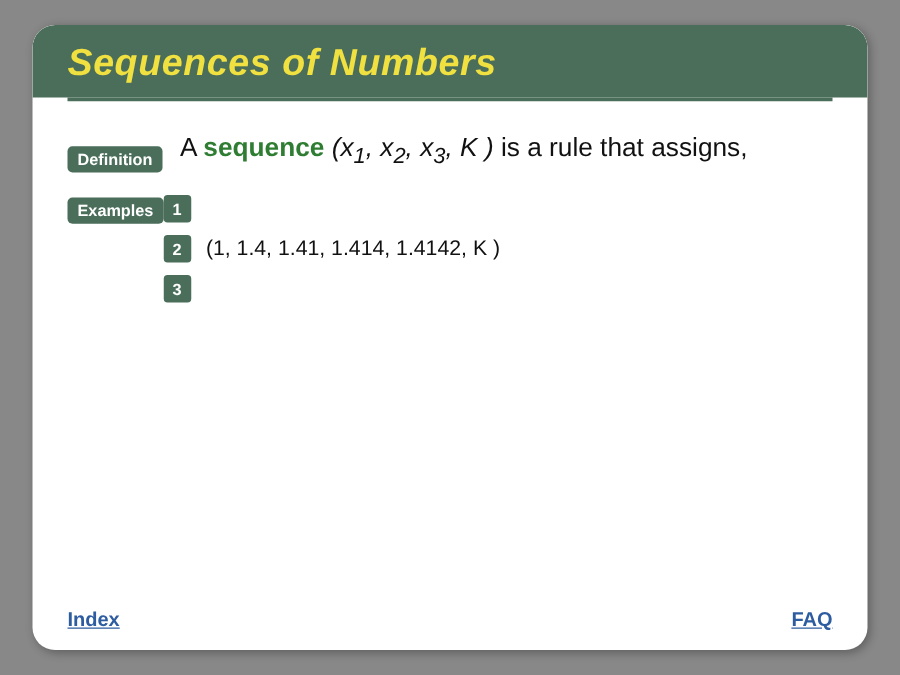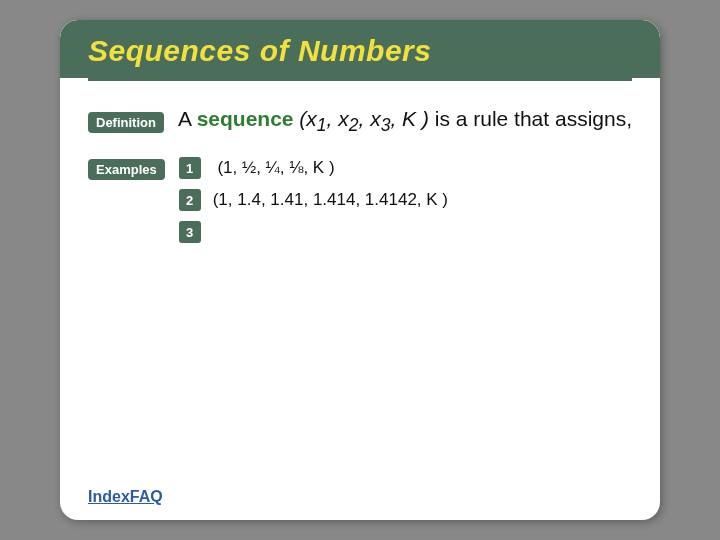--- a/index.html
+++ b/index.html
@@ -10,21 +10,21 @@
       justify-content: center;
       align-items: center;
       width: 720px;
       height: 540px;
       font-family: Arial, sans-serif;
     }
 
     .slide {
       background: #fff;
       border-radius: 18px;
-      width: 600px;
+      width: 668px;
       height: 500px;
       padding: 0;
       display: flex;
       flex-direction: column;
       overflow: hidden;
       position: relative;
       box-shadow: 2px 2px 8px rgba(0,0,0,0.3);
     }
 
     .header {
@@ -50,21 +50,21 @@
     .content {
       flex: 1;
       padding: 18px 28px 10px 28px;
       display: flex;
       flex-direction: column;
       gap: 18px;
     }
 
     .definition-row {
       display: flex;
-      align-items: center;
+      align-items: flex-end;
       gap: 14px;
       margin-top: 4px;
     }
 
     .badge {
       background: #4a6e5a;
       color: #fff;
       font-size: 13px;
       font-weight: bold;
       padding: 3px 8px;
@@ -82,21 +82,20 @@
     }
 
     .def-text .seq-word {
       color: #2e7d32;
       font-weight: bold;
     }
 
     .examples-section {
       display: flex;
       align-items: flex-start;
-      gap: 14px;
     }
 
     .examples-badge {
       background: #4a6e5a;
       color: #fff;
       font-size: 13px;
       font-weight: bold;
       padding: 3px 8px;
       border-radius: 4px;
       white-space: nowrap;
@@ -130,23 +129,23 @@
       justify-content: center;
     }
 
     .example-text {
       font-size: 17px;
       color: #111;
     }
 
     .footer {
       display: flex;
-      justify-content: flex-start;
+      justify-content: space-between;
       align-items: center;
-      padding: 8px 12px 14px 28px;
+      padding: 8px 28px 14px 28px;
     }
 
     .footer-link {
       color: #2e5ca0;
       font-size: 16px;
       text-decoration: underline;
       cursor: pointer;
       font-weight: bold;
     }
   </style>
@@ -168,23 +167,20 @@
         <br>
       </div>
     </div>
 
     <div class="examples-section">
       <div class="examples-badge">Examples</div>
       <div class="examples-list">
 
         <div class="example-row">
           <div class="num-badge">1</div>
-          <div class="example-text">
-            &nbsp;(1, ½, ¼, ⅛, K )
-          </div>
         </div>
 
         <div class="example-row">
           <div class="num-badge">2</div>
           <div class="example-text">
             (1, 1.4, 1.41, 1.414, 1.4142, K )
           </div>
         </div>
 
         <div class="example-row">

